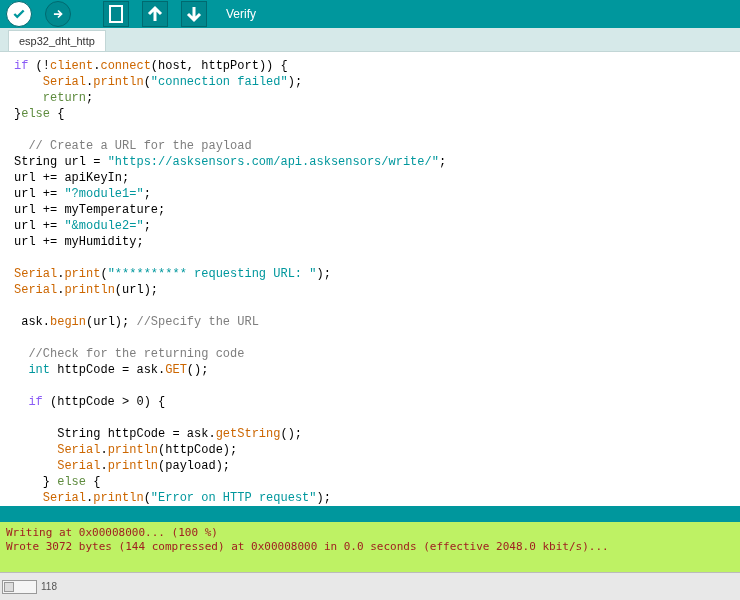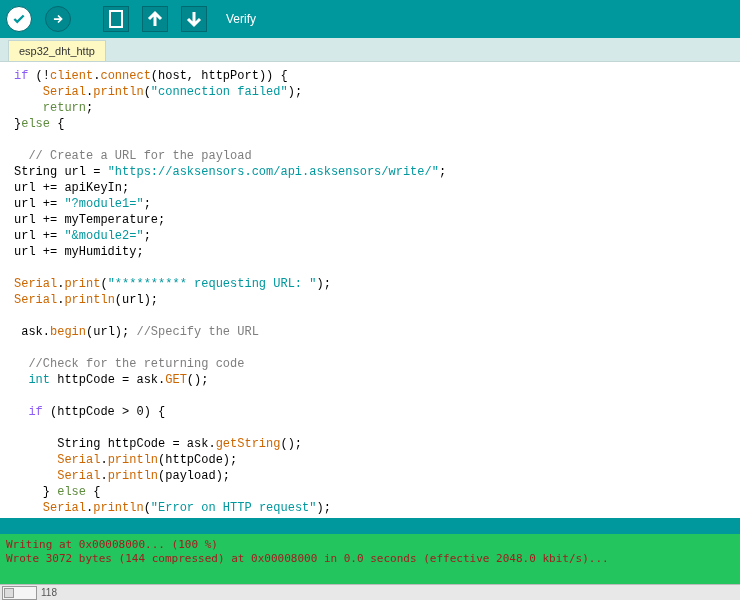--- a/index.html
+++ b/index.html
@@ -1,36 +1,36 @@
 <!DOCTYPE html>
 <html><head>
 <meta charset="utf-8">
 <style>
 * { margin: 0; padding: 0; box-sizing: border-box; }
 body { font-family: Arial, sans-serif; width: 740px; height: 600px; overflow: hidden; background: #fff; display: flex; flex-direction: column; }
-.toolbar { background: #00979d; height: 38px; display: flex; align-items: center; padding: 0 6px; gap: 13px; }
+.toolbar { background: #00979d; height: 28px; display: flex; align-items: center; padding: 0 6px; gap: 13px; }
 .tool-btn { width: 26px; height: 26px; border-radius: 50%; background: #008a90; border: 1px solid #006a70; display: flex; align-items: center; justify-content: center; cursor: pointer; }
 .tool-btn.active { background: #fff; }
 .tool-btn svg { width: 14px; height: 14px; }
 .tool-btn-sq { width: 26px; height: 26px; background: #00888e; border: 1px solid #006a70; display: flex; align-items: center; justify-content: center; cursor: pointer; }
 .verify-label { color: #fff; font-size: 12px; margin-left: 6px; }
 .tab-bar { background: #d6e9e9; height: 24px; display: flex; align-items: flex-end; padding-left: 8px; border-bottom: 1px solid #c2d6d6; }
-.tab { background: #fef9c3; padding: 4px 10px; font-size: 11px; color: #333; border: 1px solid #c2d6d6; border-bottom: none; }
+.tab { background: #ffffff; padding: 4px 10px; font-size: 11px; color: #333; border: 1px solid #c2d6d6; border-bottom: none; }
 .editor { flex: 1; overflow: auto; background: #fff; padding: 6px 4px 6px 14px; font-family: Consolas, "Courier New", monospace; font-size: 12px; line-height: 16px; white-space: pre; color: #000; }
 .kw-if { color: #8b5cf6; }
 .kw-ctrl { color: #5e8b3e; }
 .kw-type { color: #000000; }
 .kw-int { color: #00979d; }
 .Serial { color: #cc6600; }
 .fn { color: #cc6600; }
 .str { color: #00979d; }
 .cmt { color: #7e7e7e; }
 .status-strip { background: #00979d; height: 16px; }
-.console { background: #22c55e; color: #a02020; font-family: Consolas, monospace; font-size: 11px; padding: 4px 6px; line-height: 14px; height: 50px; overflow: hidden; }
-.bottombar { background: #e8e8e8; height: 16px; border-top: 1px solid #bbb; display: flex; align-items: center; }
+.console { background: #bef264; color: #a02020; font-family: Consolas, monospace; font-size: 11px; padding: 4px 6px; line-height: 14px; height: 50px; overflow: hidden; }
+.bottombar { background: #e8e8e8; height: 28px; border-top: 1px solid #bbb; display: flex; align-items: center; }
 .scroll-track { flex: 0 0 35px; height: 14px; border: 1px solid #999; background: #f5f5f5; display: flex; align-items: center; margin-left: 2px; }
 .scroll-thumb { width: 10px; height: 10px; background: #ddd; border: 1px solid #999; margin-left: 1px; }
 .lineno { font-size: 10px; color: #555; margin-left: 4px; }
 </style>
 </head>
 <body>
 
 <div class="toolbar">
   <div class="tool-btn active">
     <svg viewBox="0 0 24 24">

